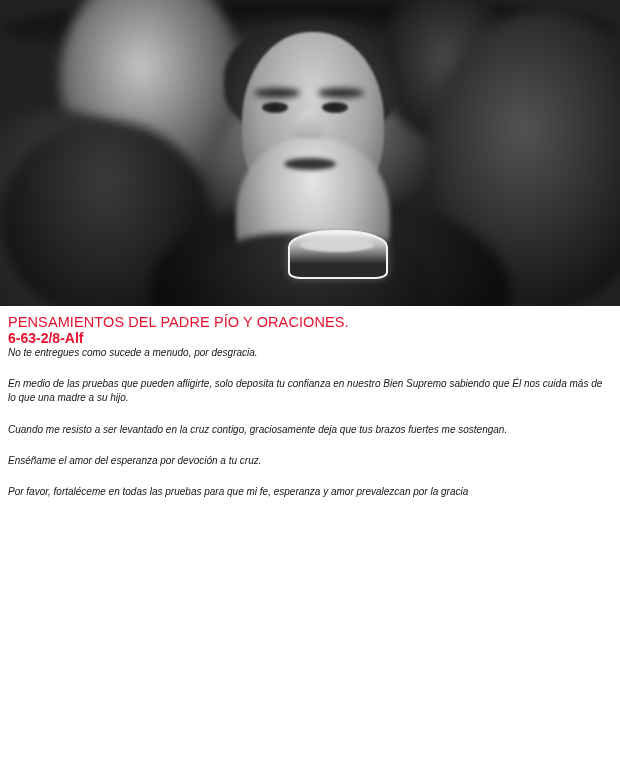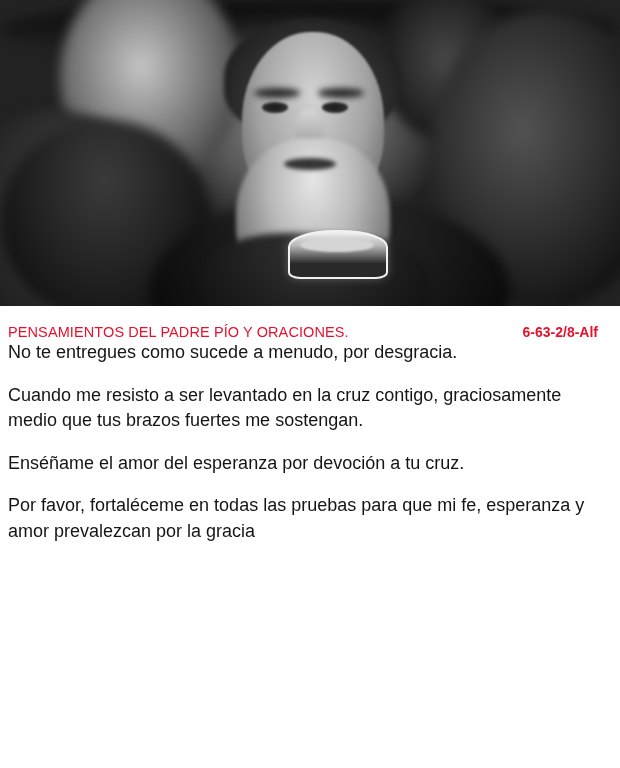--- a/index.html
+++ b/index.html
@@ -153,40 +153,42 @@
   }
 
   
   .content {
     padding: 6px 8px 0 8px;
   }
   .heading-row {
     display: flex;
     align-items: baseline;
     justify-content: space-between;
-    margin-top: 12px;
+    margin-top: 2px;
+    flex-direction: column;
   }
   .heading {
     color: #e8112d;
     font-size: 14.5px;
     font-weight: normal;
     letter-spacing: 0.1px;
   }
   .ref-code {
     color: #e8112d;
     font-size: 14px;
     font-weight: bold;
     margin-right: 14px;
     white-space: nowrap;
   }
   p.body {
     color: #151515;
-    font-size: 18px;
+    font-size: 10px;
     line-height: 1.42;
     margin: 0 0 17px 0;
+    font-style: italic;
   }
   p.tight {
     margin-bottom: 12px;
   }
   .first-line {
     margin-top: 1px;
   }
 </style>
 </head>
 <body>
@@ -222,18 +224,19 @@
   </div>
 
   <div class="content">
 
     <div class="heading-row">
       <div class="heading">PENSAMIENTOS DEL PADRE PÍO Y ORACIONES.</div>
       <div class="ref-code">6-63-2/8-Alf</div>
     </div>
 
     <p class="body first-line">No te entregues como sucede a menudo, por desgracia.</p>
-    <p class="body">Cuando me resisto a ser levantado en la cruz contigo, graciosamente medio que tus brazos fuertes me sostengan.</p>
+    <p class="body">En medio de las pruebas que pueden afligirte, solo deposita tu confianza en nuestro Bien Supremo sabiendo que Él nos cuida más de lo que una madre a su hijo.</p>
+    <p class="body">Cuando me resisto a ser levantado en la cruz contigo, graciosamente deja que tus brazos fuertes me sostengan.</p>
     <p class="body">Enséñame el amor del esperanza por devoción a tu cruz.</p>
     <p class="body tight">Por favor, fortaléceme en todas las pruebas para que mi fe, esperanza y amor prevalezcan por la gracia</p>
 
   </div>
 </div>
 
 </body></html>

